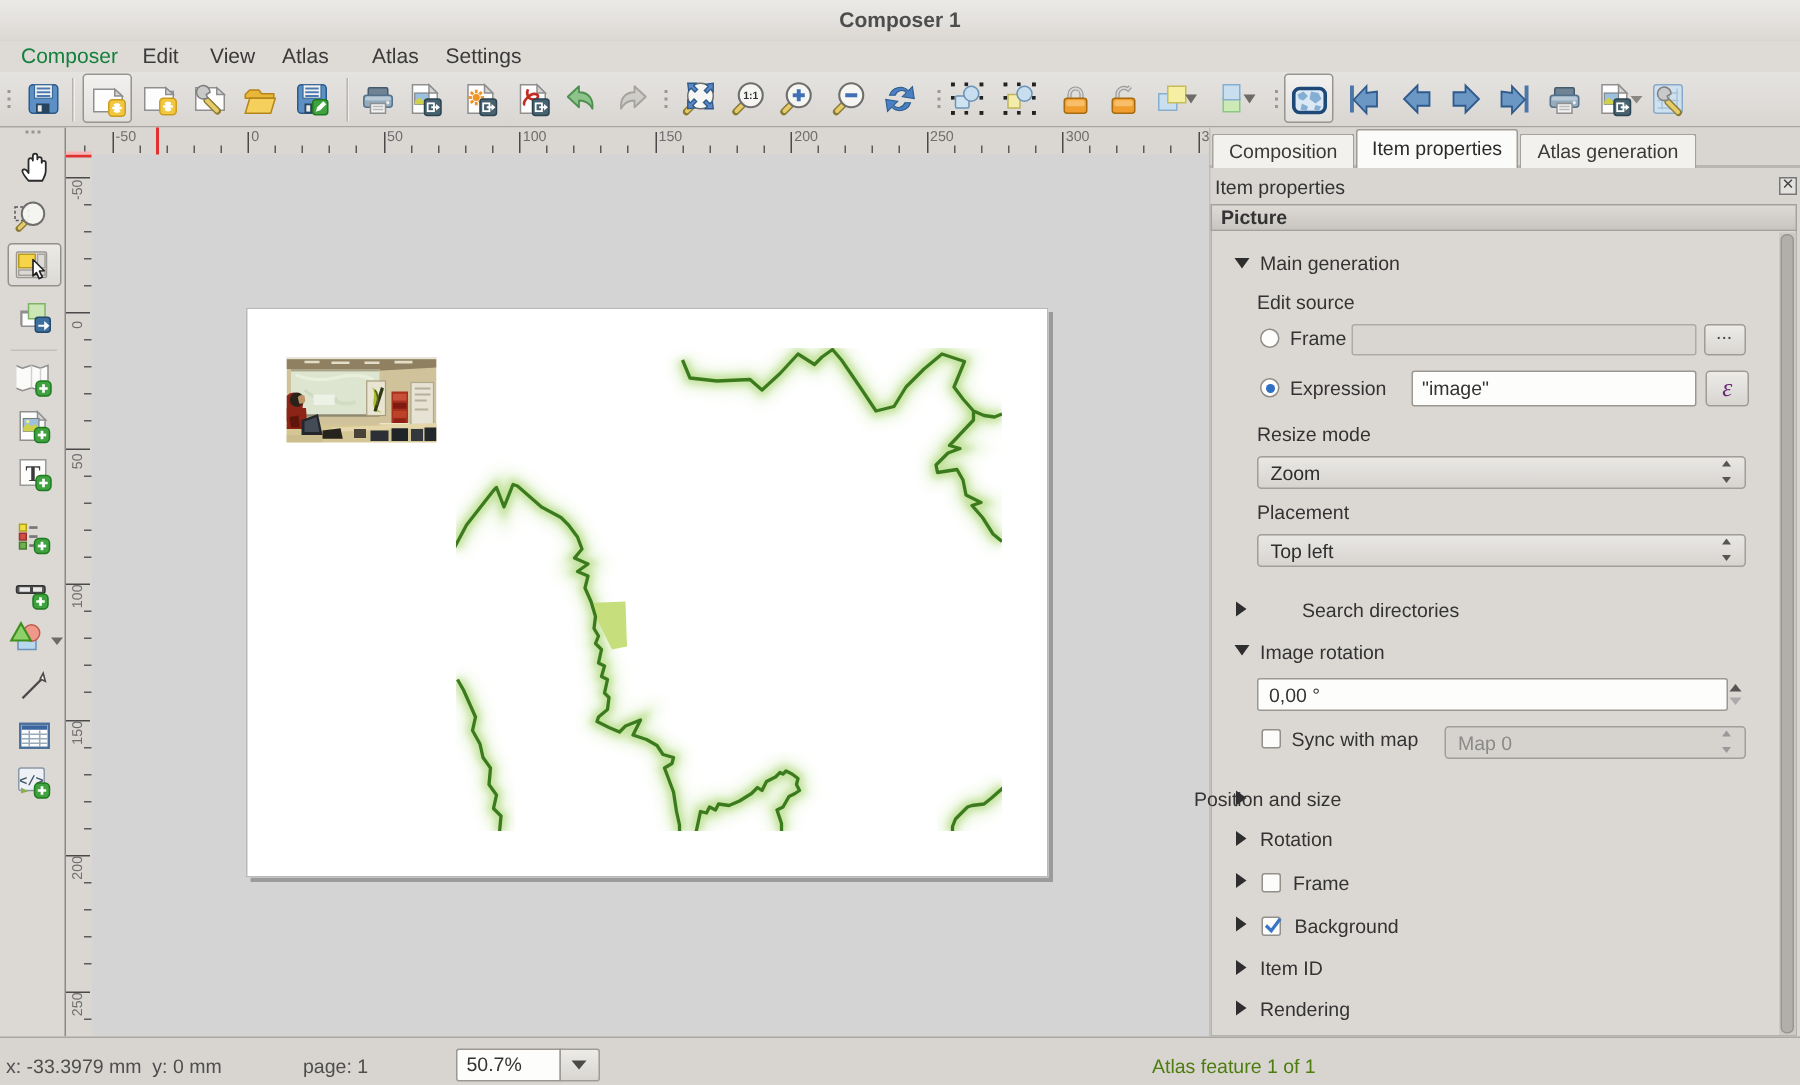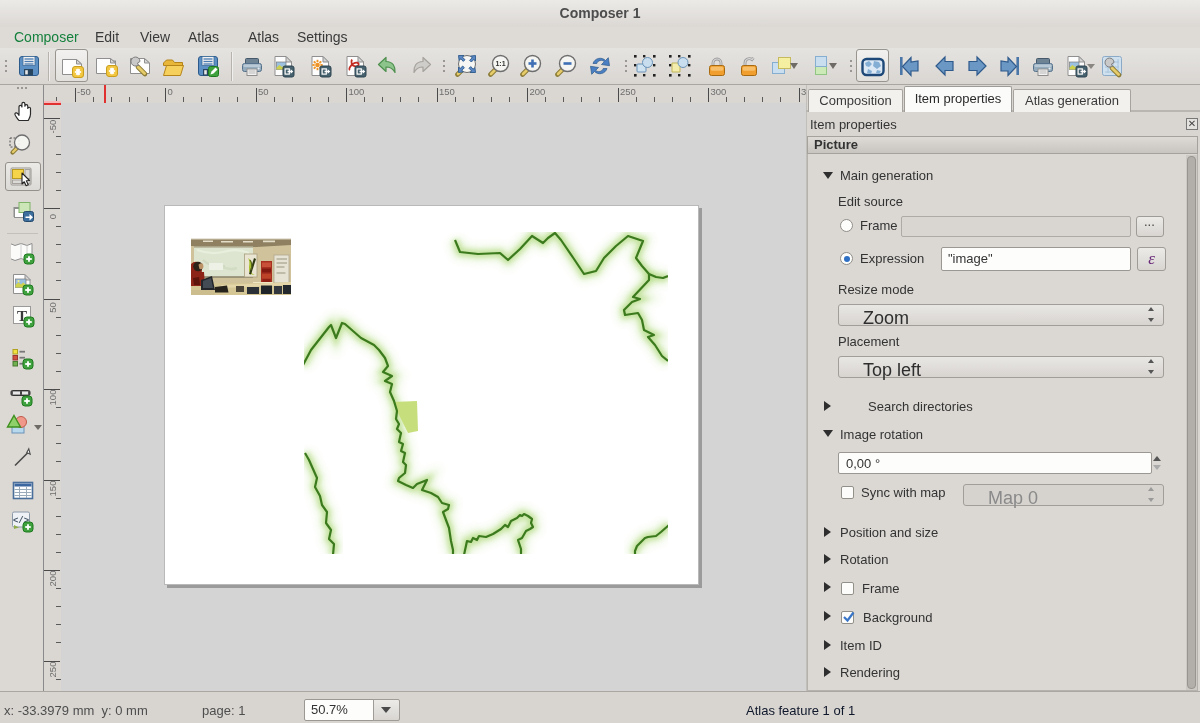--- a/index.html
+++ b/index.html
@@ -1,19 +1,19 @@
 <!DOCTYPE html>
 <html><head><meta charset="utf-8"><style>
 html,body{margin:0;padding:0}
 body{width:1200px;height:723px;position:relative;overflow:hidden;
  font-family:"Liberation Sans",sans-serif;background:#dcd9d5;}
 .a{position:absolute}
 .lbl{position:absolute;color:#333;font-size:13px;white-space:nowrap;line-height:15px}
 .combo{position:absolute;background:linear-gradient(#e9e7e4,#d7d4d0);border:1px solid #a19e99;border-radius:3px;box-sizing:border-box}
-.combo .ct{position:absolute;left:24px;top:2px;font-size:18px;color:#2e2e2e}
+.combo .ct{position:absolute;left:8px;top:2px;font-size:13px;color:#2e2e2e}
 .fld{position:absolute;background:#fdfdfc;border:1px solid #9b9894;border-radius:2px;box-sizing:border-box}
 .chk{position:absolute;width:13px;height:13px;background:#fcfcfb;border:1px solid #939089;border-radius:2px;box-sizing:border-box}
 .sep{position:absolute;width:1px;background:#b6b3af;border-right:1px solid #f0efed}
 .btn{position:absolute;background:linear-gradient(#ecebe8,#d8d5d1);border:1px solid #9f9c97;border-radius:3px;box-sizing:border-box}
 </style></head><body>
 
 <div class="a" style="left:0;top:0;width:1200px;height:27px;background:linear-gradient(#eceae7,#dbd8d4);border-bottom:1px solid #c6c3bf"></div>
 <div class="a" style="left:0;top:5px;width:1200px;text-align:center;font-size:14px;font-weight:bold;color:#4d4d4d">Composer 1</div>
 
 <div class="a" style="left:0;top:27px;width:1200px;height:21px;background:#dedbd7"></div>
@@ -576,21 +576,21 @@
 <div class="a" style="left:1153px;top:456px;width:0;height:0;border-left:4px solid transparent;border-right:4px solid transparent;border-bottom:5px solid #555"></div>
 <div class="a" style="left:1153px;top:465px;width:0;height:0;border-left:4px solid transparent;border-right:4px solid transparent;border-top:5px solid #aaa"></div>
 <div class="chk" style="left:841px;top:486px"></div>
 <div class="lbl" style="left:861px;top:485px">Sync with map</div>
 <div class="combo" style="left:963px;top:484px;width:201px;height:22px;background:#d6d3cf;">
     <span class="ct" style="color:#8a8a8a;top:3px">Map 0</span>
   </div>
 <div class="a" style="left:1148px;top:487px;width:0;height:0;border-left:3.5px solid transparent;border-right:3.5px solid transparent;border-bottom:4.5px solid #999"></div>
 <div class="a" style="left:1148px;top:498px;width:0;height:0;border-left:3.5px solid transparent;border-right:3.5px solid transparent;border-top:4.5px solid #999"></div>
 <div class="a" style="left:824px;top:527px;width:0;height:0;border-top:5.5px solid transparent;border-bottom:5.5px solid transparent;border-left:7px solid #2e2e2e"></div>
-<div class="lbl" style="left:840px;top:525px">Position and size</div>
+<div class="lbl" style="left:796px;top:525px">Position and size</div>
 <div class="a" style="left:824px;top:554px;width:0;height:0;border-top:5.5px solid transparent;border-bottom:5.5px solid transparent;border-left:7px solid #2e2e2e"></div>
 <div class="lbl" style="left:840px;top:552px">Rotation</div>
 <div class="a" style="left:824px;top:582px;width:0;height:0;border-top:5.5px solid transparent;border-bottom:5.5px solid transparent;border-left:7px solid #2e2e2e"></div>
 <div class="chk" style="left:841px;top:582px"></div>
 <div class="lbl" style="left:862px;top:581px">Frame</div>
 <div class="a" style="left:824px;top:611px;width:0;height:0;border-top:5.5px solid transparent;border-bottom:5.5px solid transparent;border-left:7px solid #2e2e2e"></div>
 <div class="chk" style="left:841px;top:611px"></div>
 <svg class="a" style="left:841px;top:609px" width="15" height="15" viewBox="0 0 15 15">
     <path d="M3,8 l3.5,3.5 6,-8" fill="none" stroke="#3a76c8" stroke-width="2.2"></path>
   </svg>
@@ -599,12 +599,12 @@
 <div class="lbl" style="left:840px;top:638px">Item ID</div>
 <div class="a" style="left:824px;top:667px;width:0;height:0;border-top:5.5px solid transparent;border-bottom:5.5px solid transparent;border-left:7px solid #2e2e2e"></div>
 <div class="lbl" style="left:840px;top:665px">Rendering</div>
 <div class="a" style="left:0;top:691px;width:1200px;height:32px;background:#d8d5d1;border-top:1px solid #aaa7a3;box-sizing:border-box"></div>
 <div class="lbl" style="left:4px;top:703px;color:#4e4e4e">x: -33.3979 mm&nbsp; y: 0 mm</div>
 <div class="lbl" style="left:202px;top:703px;color:#4e4e4e">page: 1</div>
 <div class="fld" style="left:304px;top:699px;width:70px;height:22px;border-radius:2px 0 0 2px"></div>
 <div class="lbl" style="left:311px;top:702px">50.7%</div>
 <div class="btn" style="left:373px;top:699px;width:27px;height:22px;border-radius:0 2px 2px 0"></div>
 <div class="a" style="left:381px;top:707px;width:0;height:0;border-left:5px solid transparent;border-right:5px solid transparent;border-top:6px solid #4a4a4a"></div>
-<div class="lbl" style="left:746px;top:703px;color:#0f172a">Atlas feature 1 of 1</div>
+<div class="lbl" style="left:768px;top:703px;color:#4d7c0f">Atlas feature 1 of 1</div>
 </body></html>

